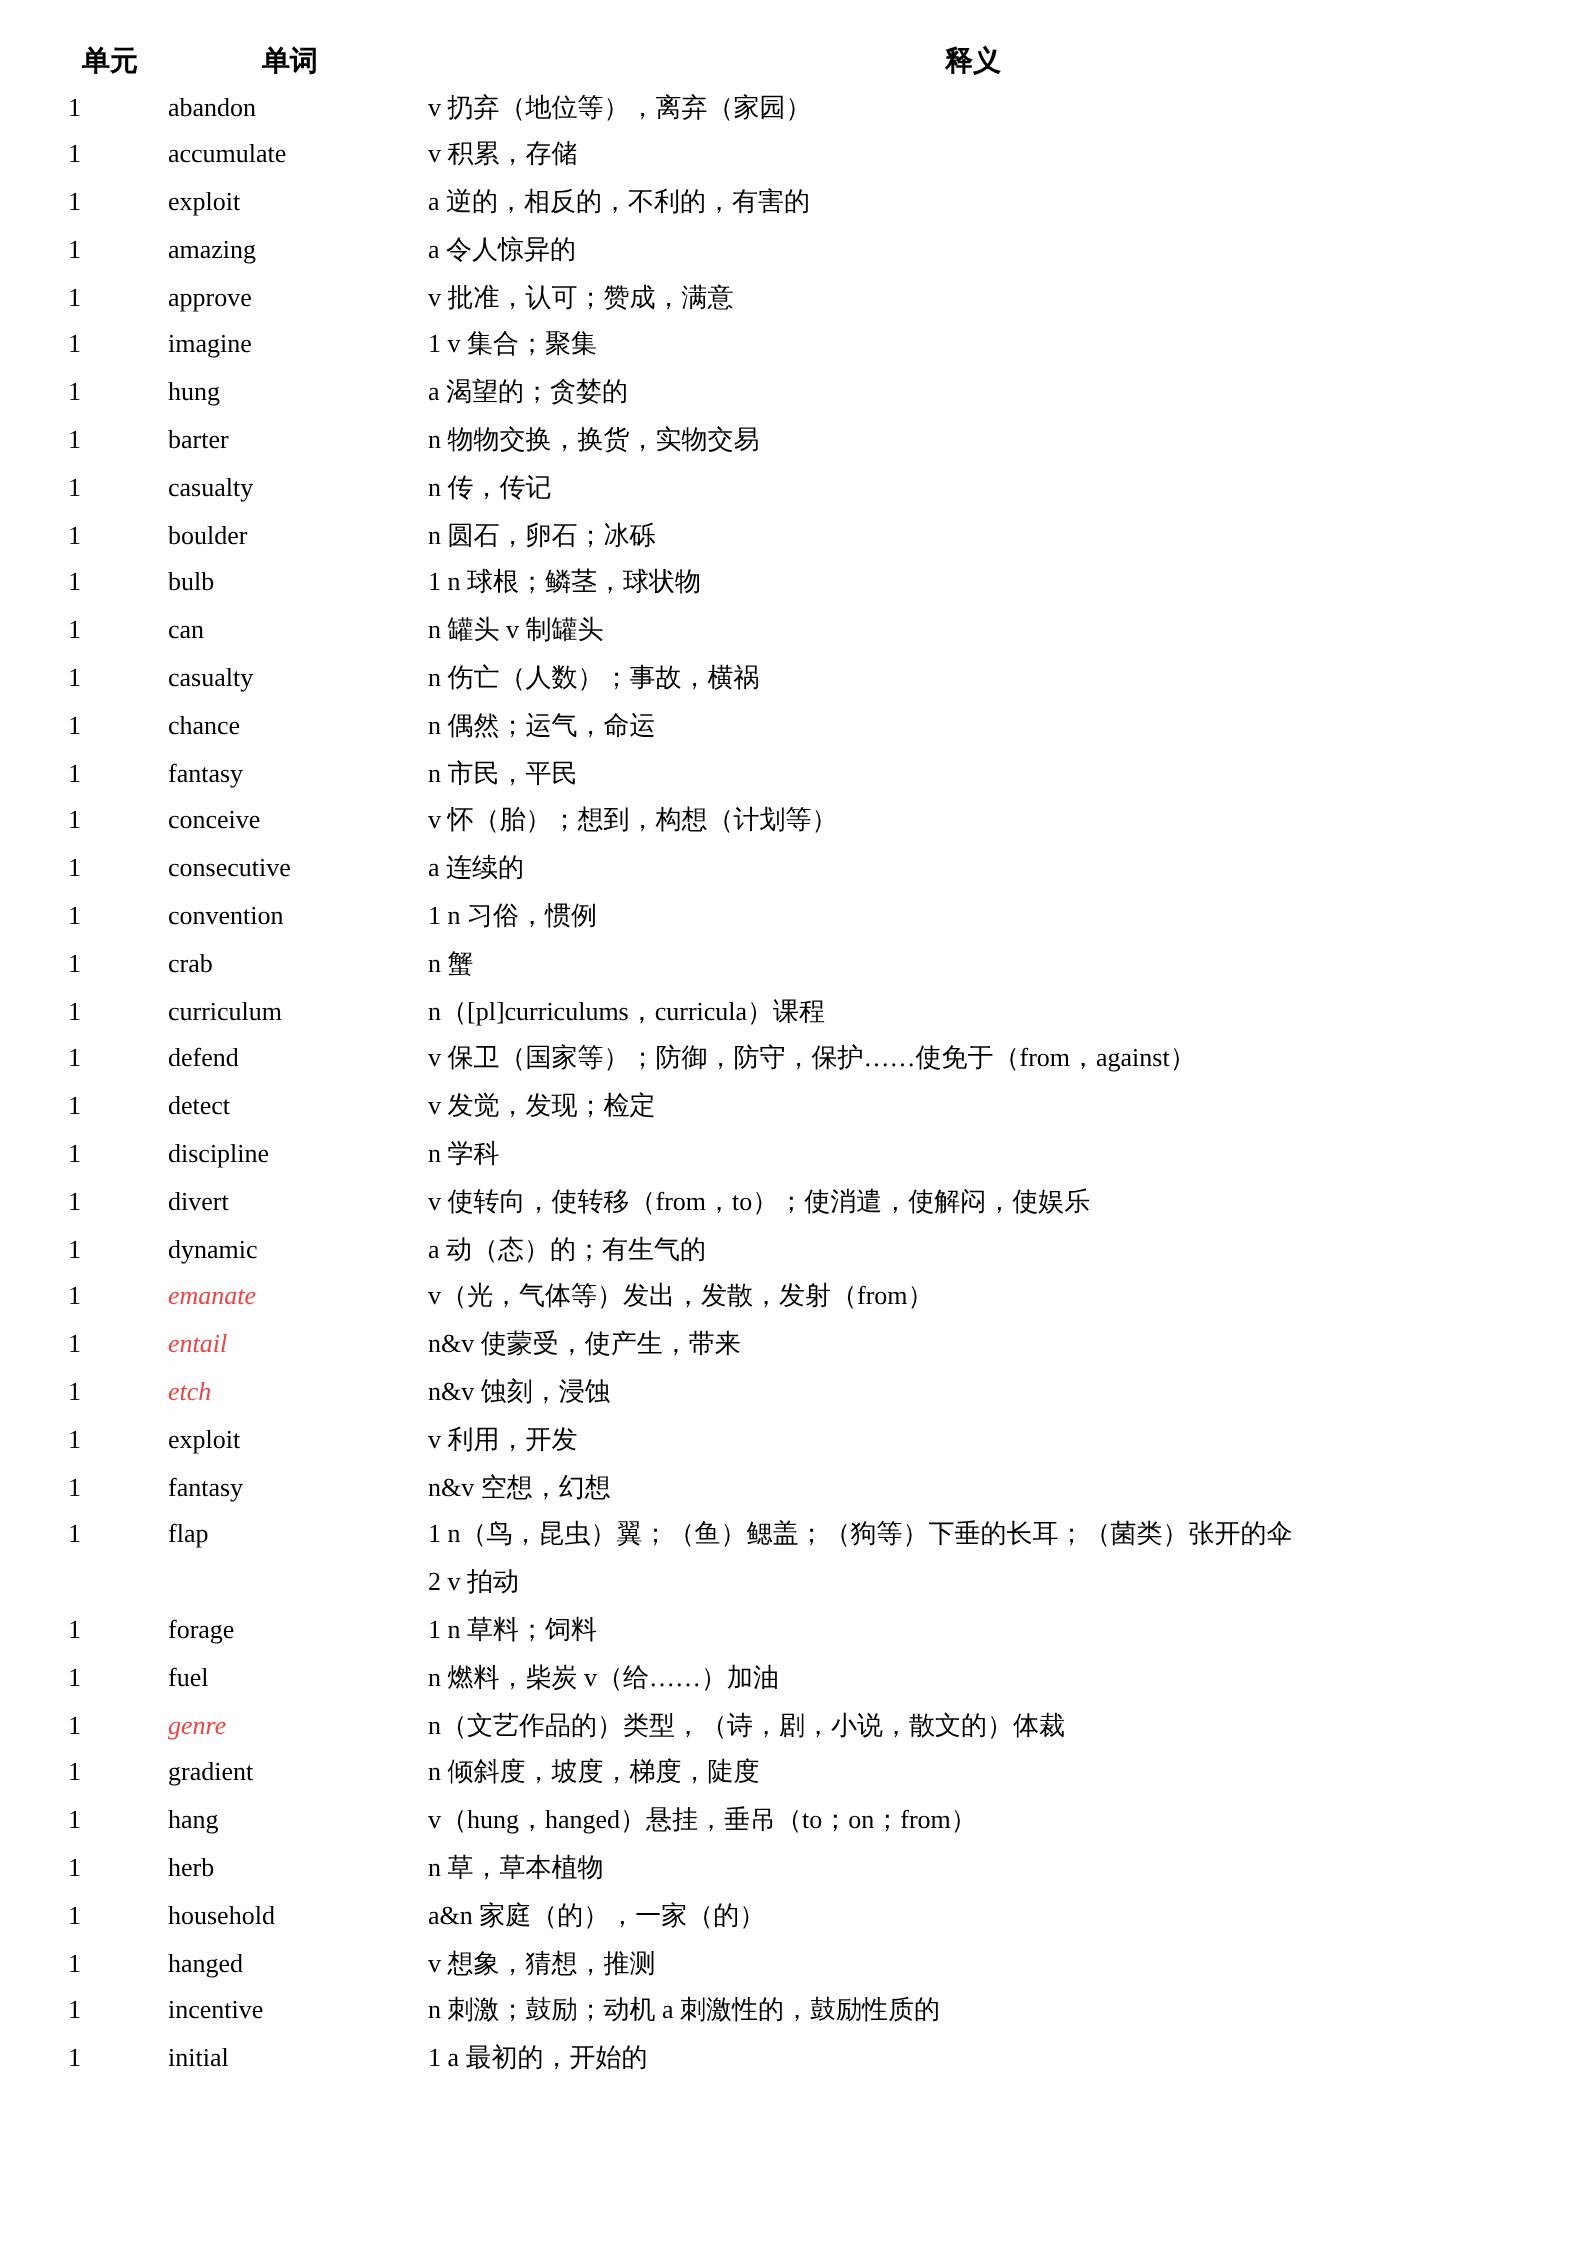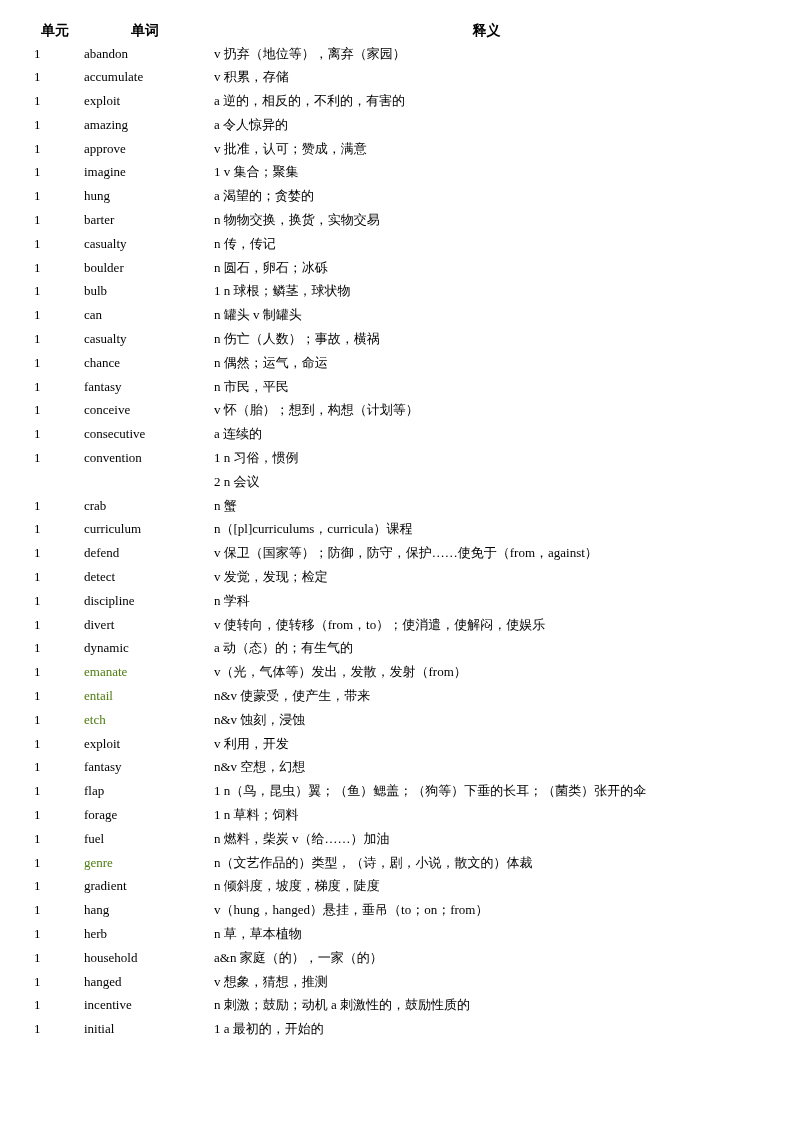--- a/index.html
+++ b/index.html
@@ -24,21 +24,21 @@
     }
     td {
       padding: 1.5px 4px;
       vertical-align: top;
       font-size: 13px;
       line-height: 1.6;
     }
     .col-unit { width: 50px; }
     .col-word { width: 130px; }
     .col-def  { width: auto; }
-    .red { color: #4d7c0f; }
+    .red { color: #ef4444; font-style: italic; }
   </style>
 </head>
 <body>
 
 <table>
   <thead>
     <tr>
       <th class="col-unit">单元</th>
       <th class="col-word">单词</th>
       <th class="col-def">释义</th>
@@ -129,88 +129,88 @@
         <td class="col-unit">1</td>
         <td class="col-word">consecutive</td>
         <td class="col-def">a 连续的</td>
       </tr>
       <tr>
         <td class="col-unit">1</td>
         <td class="col-word">convention</td>
         <td class="col-def">1 n 习俗，惯例</td>
       </tr>
       <tr>
+        <td class="col-unit">1</td>
+        <td class="col-word">crab</td>
+        <td class="col-def">n 蟹</td>
+      </tr>
+      <tr>
+        <td class="col-unit">1</td>
+        <td class="col-word">curriculum</td>
+        <td class="col-def">n（[pl]curriculums，curricula）课程</td>
+      </tr>
+      <tr>
+        <td class="col-unit">1</td>
+        <td class="col-word">defend</td>
+        <td class="col-def">v 保卫（国家等）；防御，防守，保护……使免于（from，against）</td>
+      </tr>
+      <tr>
+        <td class="col-unit">1</td>
+        <td class="col-word">detect</td>
+        <td class="col-def">v 发觉，发现；检定</td>
+      </tr>
+      <tr>
+        <td class="col-unit">1</td>
+        <td class="col-word">discipline</td>
+        <td class="col-def">n 学科</td>
+      </tr>
+      <tr>
+        <td class="col-unit">1</td>
+        <td class="col-word">divert</td>
+        <td class="col-def">v 使转向，使转移（from，to）；使消遣，使解闷，使娱乐</td>
+      </tr>
+      <tr>
+        <td class="col-unit">1</td>
+        <td class="col-word">dynamic</td>
+        <td class="col-def">a 动（态）的；有生气的</td>
+      </tr>
+      <tr>
+        <td class="col-unit">1</td>
+        <td class="col-word red">emanate</td>
+        <td class="col-def">v（光，气体等）发出，发散，发射（from）</td>
+      </tr>
+      <tr>
+        <td class="col-unit">1</td>
+        <td class="col-word red">entail</td>
+        <td class="col-def">n&amp;v 使蒙受，使产生，带来</td>
+      </tr>
+      <tr>
+        <td class="col-unit">1</td>
+        <td class="col-word red">etch</td>
+        <td class="col-def">n&amp;v 蚀刻，浸蚀</td>
+      </tr>
+      <tr>
+        <td class="col-unit">1</td>
+        <td class="col-word">exploit</td>
+        <td class="col-def">v 利用，开发</td>
+      </tr>
+      <tr>
+        <td class="col-unit">1</td>
+        <td class="col-word">fantasy</td>
+        <td class="col-def">n&amp;v 空想，幻想</td>
+      </tr>
+      <tr>
+        <td class="col-unit">1</td>
+        <td class="col-word">flap</td>
+        <td class="col-def">1 n（鸟，昆虫）翼；（鱼）鳃盖；（狗等）下垂的长耳；（菌类）张开的伞</td>
+      </tr>
+      <tr>
         <td class="col-unit"></td>
         <td class="col-word"></td>
-        <td class="col-def">2 n 会议</td>
-      </tr>
-      <tr>
-        <td class="col-unit">1</td>
-        <td class="col-word">crab</td>
-        <td class="col-def">n 蟹</td>
-      </tr>
-      <tr>
-        <td class="col-unit">1</td>
-        <td class="col-word">curriculum</td>
-        <td class="col-def">n（[pl]curriculums，curricula）课程</td>
-      </tr>
-      <tr>
-        <td class="col-unit">1</td>
-        <td class="col-word">defend</td>
-        <td class="col-def">v 保卫（国家等）；防御，防守，保护……使免于（from，against）</td>
-      </tr>
-      <tr>
-        <td class="col-unit">1</td>
-        <td class="col-word">detect</td>
-        <td class="col-def">v 发觉，发现；检定</td>
-      </tr>
-      <tr>
-        <td class="col-unit">1</td>
-        <td class="col-word">discipline</td>
-        <td class="col-def">n 学科</td>
-      </tr>
-      <tr>
-        <td class="col-unit">1</td>
-        <td class="col-word">divert</td>
-        <td class="col-def">v 使转向，使转移（from，to）；使消遣，使解闷，使娱乐</td>
-      </tr>
-      <tr>
-        <td class="col-unit">1</td>
-        <td class="col-word">dynamic</td>
-        <td class="col-def">a 动（态）的；有生气的</td>
-      </tr>
-      <tr>
-        <td class="col-unit">1</td>
-        <td class="col-word red">emanate</td>
-        <td class="col-def">v（光，气体等）发出，发散，发射（from）</td>
-      </tr>
-      <tr>
-        <td class="col-unit">1</td>
-        <td class="col-word red">entail</td>
-        <td class="col-def">n&amp;v 使蒙受，使产生，带来</td>
-      </tr>
-      <tr>
-        <td class="col-unit">1</td>
-        <td class="col-word red">etch</td>
-        <td class="col-def">n&amp;v 蚀刻，浸蚀</td>
-      </tr>
-      <tr>
-        <td class="col-unit">1</td>
-        <td class="col-word">exploit</td>
-        <td class="col-def">v 利用，开发</td>
-      </tr>
-      <tr>
-        <td class="col-unit">1</td>
-        <td class="col-word">fantasy</td>
-        <td class="col-def">n&amp;v 空想，幻想</td>
-      </tr>
-      <tr>
-        <td class="col-unit">1</td>
-        <td class="col-word">flap</td>
-        <td class="col-def">1 n（鸟，昆虫）翼；（鱼）鳃盖；（狗等）下垂的长耳；（菌类）张开的伞</td>
+        <td class="col-def">2 v 拍动</td>
       </tr>
       <tr>
         <td class="col-unit">1</td>
         <td class="col-word">forage</td>
         <td class="col-def">1 n 草料；饲料</td>
       </tr>
       <tr>
         <td class="col-unit">1</td>
         <td class="col-word">fuel</td>
         <td class="col-def">n 燃料，柴炭  v（给……）加油</td>

